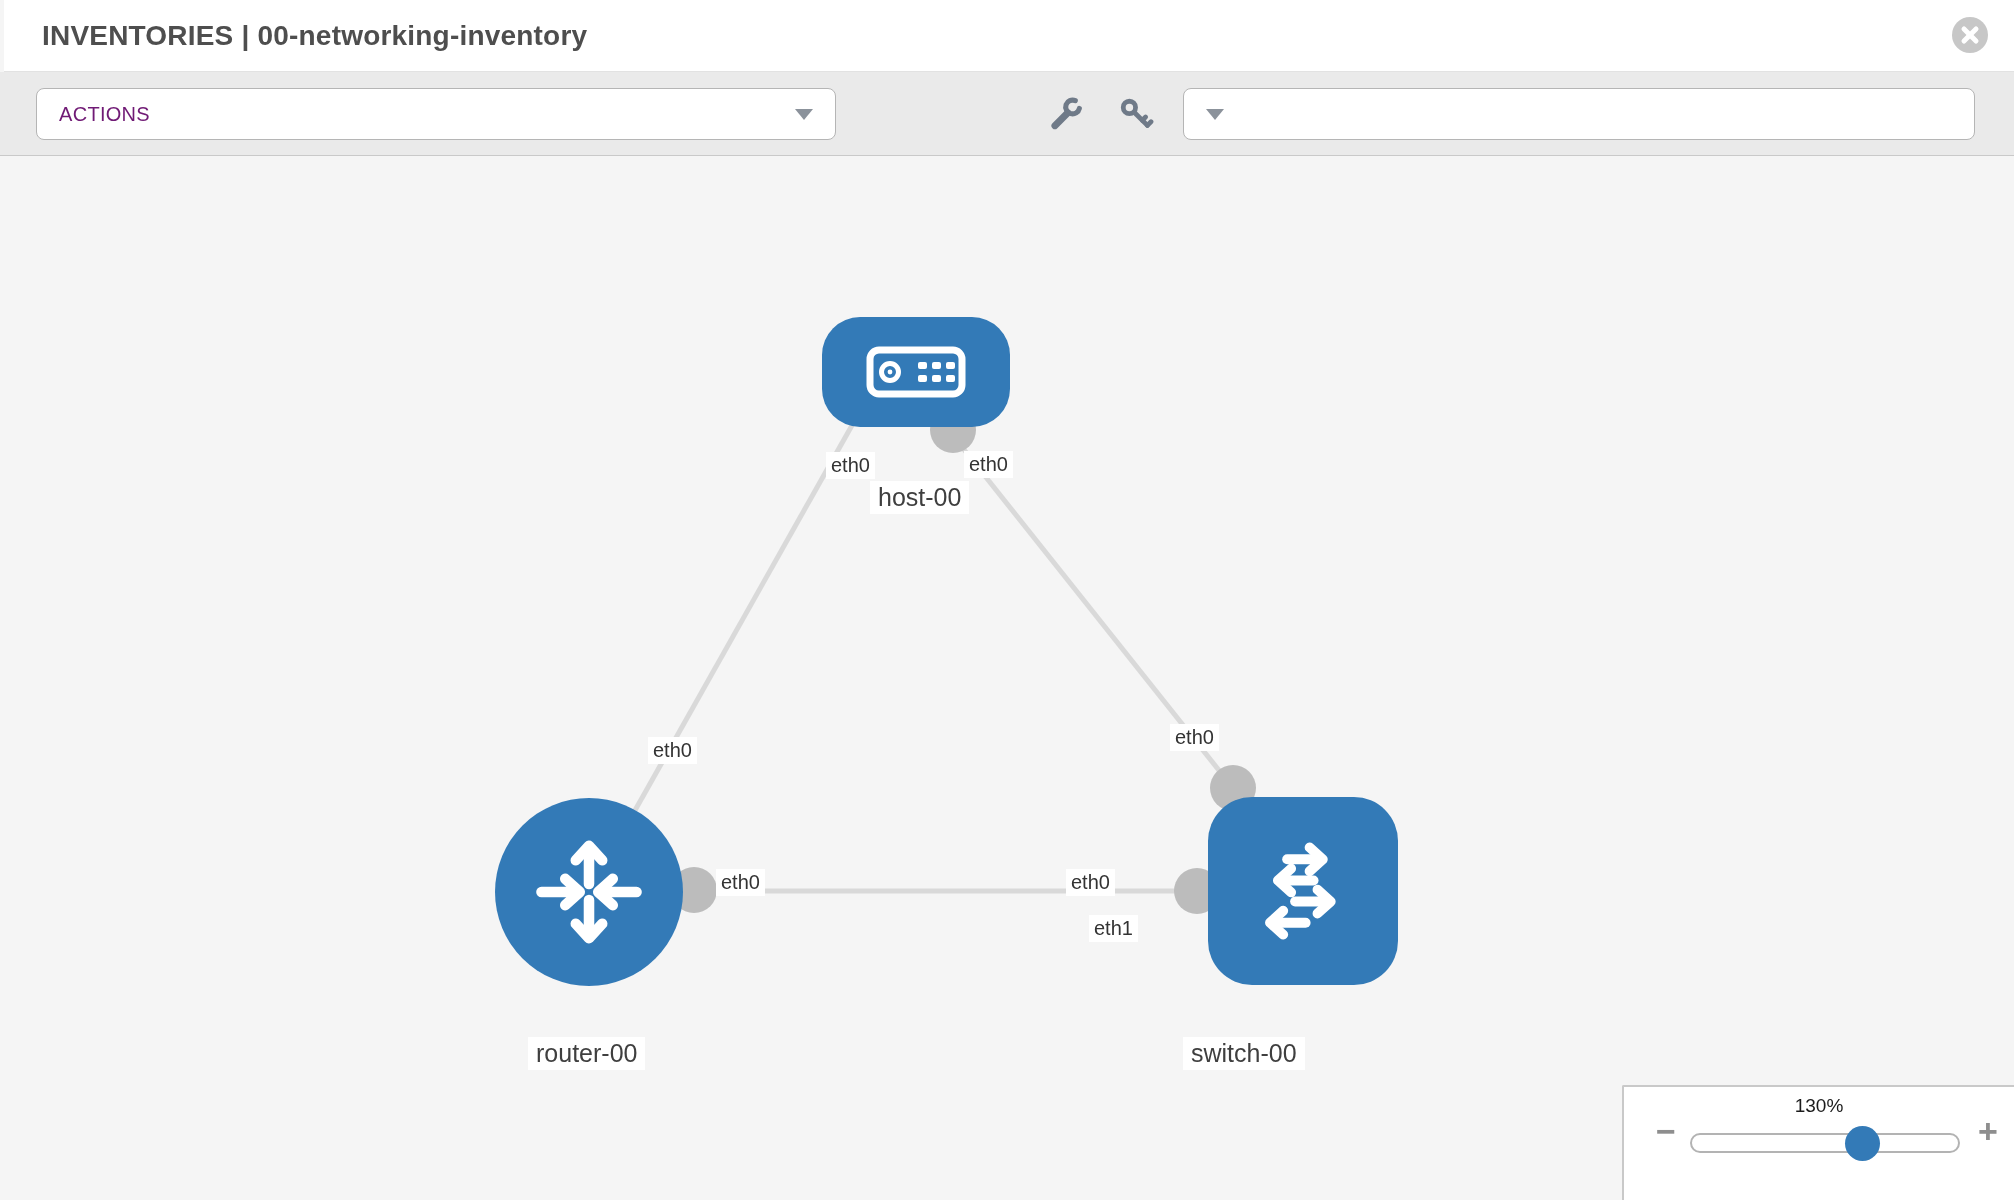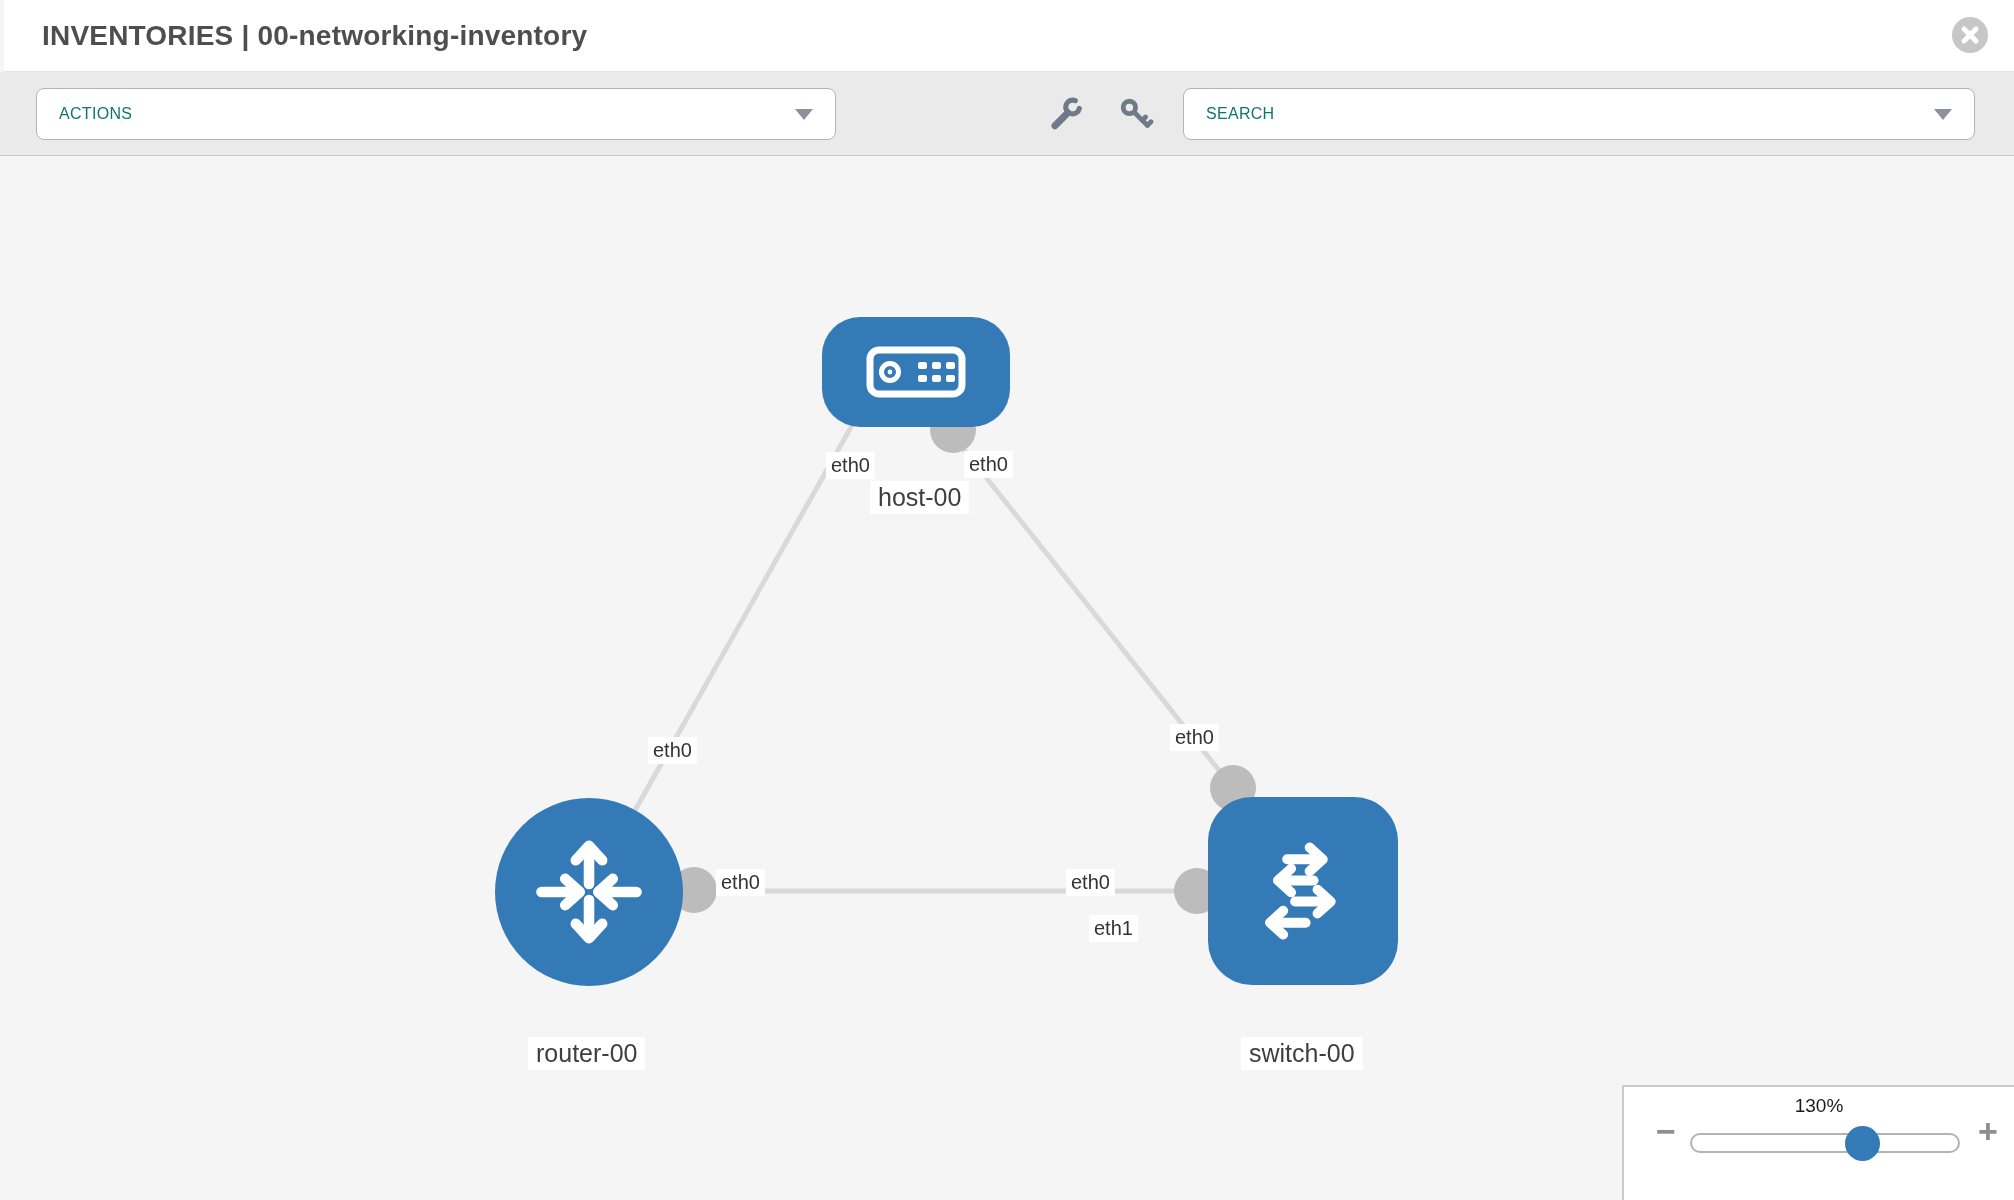--- a/index.html
+++ b/index.html
@@ -8,40 +8,40 @@
   #page { position:relative; width:2014px; height:1200px; overflow:hidden; background:#f5f5f5; }
 
   
   #header { position:absolute; left:4px; top:0; width:2014px; height:72px; background:#fff; border-bottom:1px solid #e2e2e2; }
   #page-title { position:absolute; left:38px; top:0; height:72px; line-height:72px; font-size:28px; font-weight:bold; color:#4e4e4e; letter-spacing:0.2px; }
   #close-btn { position:absolute; right:30px; top:17px; width:36px; height:36px; border-radius:50%; background:#c7c7c7; cursor:pointer; display:flex; align-items:center; justify-content:center; }
 
   
   #toolbar { position:absolute; left:0; top:72px; width:2014px; height:84px; background:#eaeaea; border-bottom:1px solid #c9c9c9; }
   .select-box { position:absolute; top:16px; height:52px; background:#fff; border:1px solid #b5b5b5; border-radius:8px; display:flex; align-items:center; padding:0 22px; cursor:pointer; }
-  .select-text { font-size:16px; color:#0f766e; letter-spacing:0.3px; flex:1; }
+  .select-text { font-size:20px; color:#701a75; letter-spacing:0.3px; flex:1; }
   .chevron-down { width:0; height:0; border-left:9px solid transparent; border-right:9px solid transparent; border-top:11px solid #8b929b; }
   #actions-select { left:36px; width:800px; }
   #search-select { left:1183px; width:792px; }
   .tool-icon { position:absolute; top:24px; width:36px; height:36px; cursor:pointer; }
   #wrench-btn { left:1048px; }
   #key-btn { left:1118px; }
 
   
   #canvas { position:absolute; left:0; top:156px; width:2014px; height:1044px; background:#f5f5f5; }
   #links-svg { position:absolute; left:0; top:0; z-index:1; }
   .node { position:absolute; z-index:3; background:#337ab7; display:flex; align-items:center; justify-content:center; cursor:pointer; }
   #node-host { left:822px; top:161px; width:188px; height:110px; border-radius:38px; }
   #node-router { left:495px; top:642px; width:188px; height:188px; border-radius:50%; }
   #node-switch { left:1208px; top:641px; width:190px; height:188px; border-radius:44px; }
   .node-label { position:absolute; z-index:4; background:#fff; font-size:25px; color:#3f3f3f; padding:2px 8px; white-space:nowrap; cursor:pointer;margin-top:40px; }
   .eth-label { position:absolute; z-index:4; background:#fff; font-size:20px; color:#333; padding:2px 5px; white-space:nowrap; }
   #lbl-host { left:870px; top:285px; }
   #lbl-router { left:528px; top:841px; }
-  #lbl-switch { left:1241px; top:841px; }
+  #lbl-switch { left:1183px; top:841px; }
   #eth-host-left { left:826px; top:296px; }
   #eth-host-right { left:964px; top:295px; }
   #eth-router-top { left:648px; top:581px; }
   #eth-router-mid { left:716px; top:713px; }
   #eth-switch-top { left:1170px; top:568px; }
   #eth-mid-under { left:1066px; top:713px; }
   #eth-mid-over { left:1089px; top:713px;margin-top:46px; }
 
   
   #zoom-panel { position:absolute; left:1622px; top:929px; width:392px; height:115px; background:#fff; border:2px solid #c9c9c9; border-right:none; border-bottom:none; border-top-left-radius:2px; }
@@ -77,21 +77,20 @@
       <line x1="13.2" y1="11.2" x2="4.6" y2="19.8" stroke="#6f7a88" stroke-width="4.6" stroke-linecap="round"></line>
     </svg>
     <svg id="key-btn" class="tool-icon" viewBox="0 0 24 24">
       <circle cx="7.6" cy="7.6" r="4.1" fill="none" stroke="#6f7a88" stroke-width="3.2"></circle>
       <line x1="10.8" y1="10.8" x2="19.6" y2="19.6" stroke="#6f7a88" stroke-width="3.2" stroke-linecap="round"></line>
       <line x1="19.6" y1="19.6" x2="22" y2="17.2" stroke="#6f7a88" stroke-width="3.2" stroke-linecap="round"></line>
       <line x1="16.2" y1="16.2" x2="18.4" y2="14" stroke="#6f7a88" stroke-width="3.2" stroke-linecap="round"></line>
     </svg>
 
     <div id="search-select" class="select-box">
-      <span class="select-text">SEARCH</span>
       <span class="chevron-down"></span>
     </div>
   </div>
 
   <div id="canvas">
 
     <svg id="links-svg" width="2014" height="1044" viewBox="0 0 2014 1044">
       <line x1="855" y1="264" x2="589" y2="736" stroke="#d9d9d9" stroke-width="5"></line>
       <line x1="950" y1="276" x2="1233" y2="632" stroke="#d9d9d9" stroke-width="5"></line>
       <line x1="694" y1="735" x2="1197" y2="735" stroke="#d9d9d9" stroke-width="5"></line>

